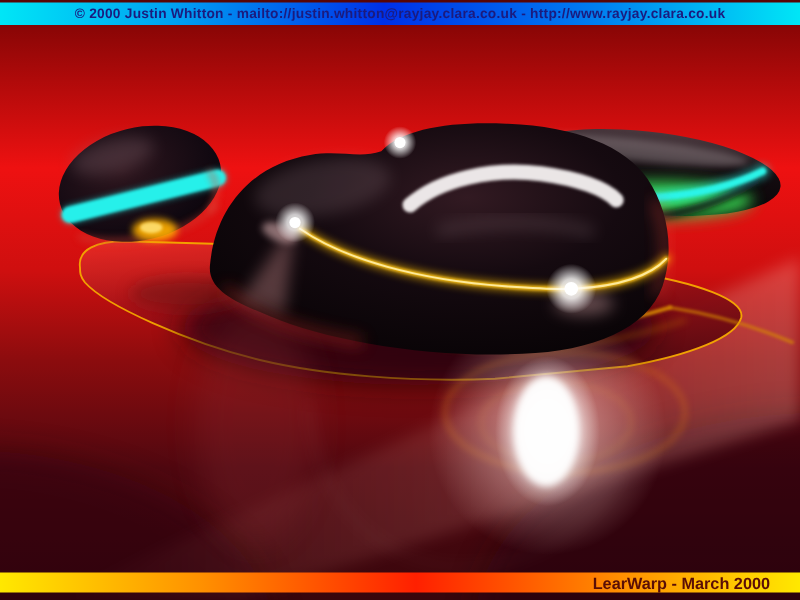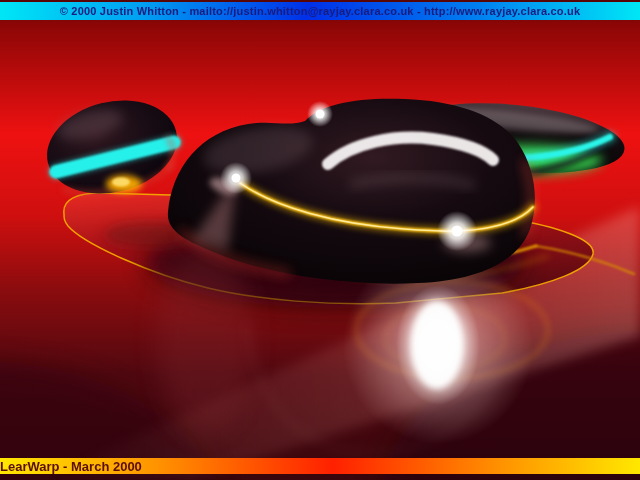--- a/index.html
+++ b/index.html
@@ -19,22 +19,22 @@
   .topbar span {
     color:var(--header-text,#1b1b7e); font-size:11px; font-weight:bold;
     white-space:nowrap; letter-spacing:0.2px;
   }
   .bottombar {
     position:absolute; left:0; top:458px; width:640px; height:16px;
     background:linear-gradient(90deg,
       var(--bar-yellow,#ffe800) 0%, var(--bar-orange,#ff9100) 25%,
       var(--bar-red,#ff2000) 52%, var(--bar-orange,#ff9100) 78%,
       var(--bar-yellow,#ffe800) 100%);
-    display:flex; align-items:center; 
-    padding-right:8px; box-sizing:border-box;
+    display:flex; align-items:center; justify-content:flex-end;
+    padding-right:24px; box-sizing:border-box;
   }
   .bottombar span {
     color:var(--footer-text,#5a0e06); font-size:13px; font-weight:bold; white-space:nowrap;
   }
 </style>
 </head>
 <body>
 
 <div class="stage">
 

